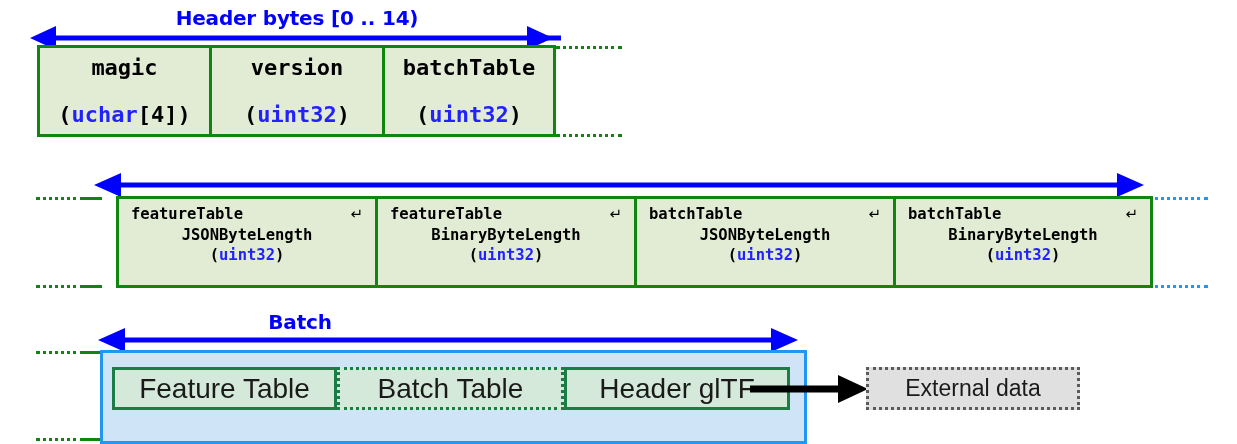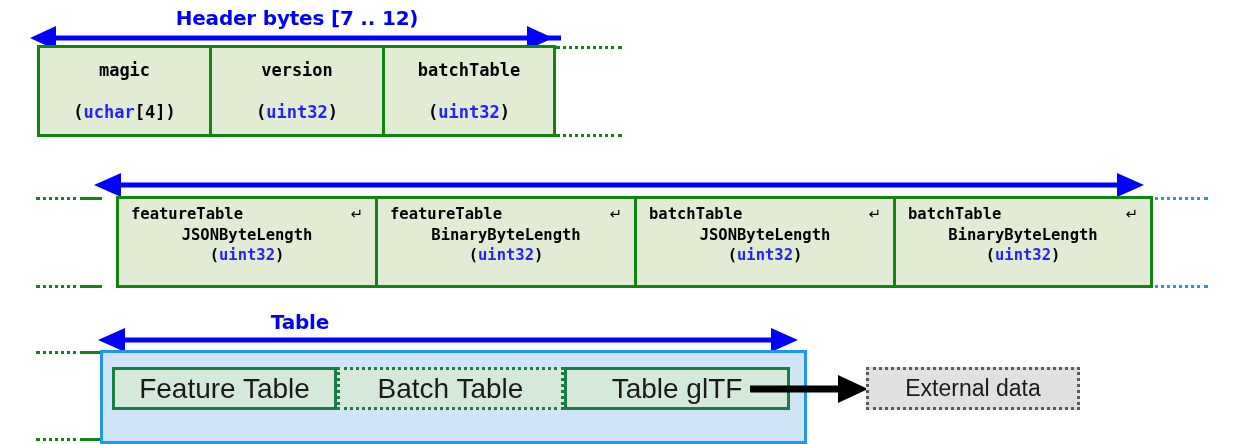--- a/index.html
+++ b/index.html
@@ -53,21 +53,21 @@
     color: #000000;
     display: flex;
     flex-direction: column;
     justify-content: center;
     align-items: center;
     overflow: hidden;
   }
   .field-cell:last-child { border-right: none; }
 
   
-  .r1 .field-cell { font-size: 17px; }
+  .r1 .field-cell { font-size: 22px; }
   .r1 .cell-name { margin-bottom: 22px; }
   .r1 .cell-type { }
 
   
   .r2 .field-cell {
     font-size: 15.5px;
     justify-content: flex-start;
     padding-top: 5px;
     line-height: 1.32;
   }
@@ -138,21 +138,21 @@
     font-family: "Liberation Sans", sans-serif;
     font-size: 23px;
     color: #1a1a1a;
   }
 </style>
 </head>
 <body>
 
 <div id="stage">
 
-  <div class="arrow-label abs" style="left:67px; top:6px; width:460px;">Header bytes [7 .. 12)</div>
+  <div class="arrow-label abs" style="left:67px; top:6px; width:460px;">Header bytes [0 .. 14)</div>
 
   <svg class="arrow-svg" width="530" height="30" style="left:30px; top:26px;">
     <line x1="22" y1="12" x2="531" y2="12" stroke="#0000ff" stroke-width="5"></line>
     <polygon points="0,12 26,0 26,24" fill="#0000ff"></polygon>
     <polygon points="553,12 527,0 527,24" fill="#0000ff" transform="translate(-30,0)"></polygon>
   </svg>
 
   <div class="rail rail-green abs" style="left:556px; top:46px; width:66px;"></div>
   <div class="rail rail-green abs" style="left:556px; top:134px; width:66px;"></div>
 
@@ -219,21 +219,21 @@
     <div class="field-cell" style="width:254px;">
       <span class="name-line1">
         <span>batchTable</span>
         <span class="wrap-icon">↵</span>
       </span>
       <span class="name-line2">BinaryByteLength</span>
       <span class="cell-type"><span>(</span><span class="type-kw">uint32</span><span>)</span></span>
     </div>
   </div>
 
-  <div class="arrow-label abs" style="left:150px; top:310px; width:300px;">Table</div>
+  <div class="arrow-label abs" style="left:150px; top:310px; width:300px;">Batch</div>
 
   <svg class="arrow-svg" width="700" height="30" style="left:98px; top:327px;">
     <line x1="24" y1="13" x2="676" y2="13" stroke="#0000ff" stroke-width="5"></line>
     <polygon points="0,13 27,1 27,25" fill="#0000ff"></polygon>
     <polygon points="700,13 673,1 673,25" fill="#0000ff"></polygon>
   </svg>
 
   <div class="rail rail-green abs" style="left:36px; top:351px; width:48px;"></div>
   <div class="rail rail-green abs" style="left:36px; top:438px; width:48px;"></div>
   <div class="solid-stub abs" style="left:84px; top:351px; width:18px;"></div>
@@ -243,21 +243,21 @@
 
   <div class="body-chunk chunk-solid" style="left:112px; top:367px; width:225px; height:43px;">
     <span>Feature Table</span>
   </div>
 
   <div class="body-chunk chunk-dotted" style="left:337px; top:367px; width:227px; height:43px;">
     <span>Batch Table</span>
   </div>
 
   <div class="body-chunk chunk-solid" style="left:564px; top:367px; width:226px; height:43px;">
-    <span>Table glTF</span>
+    <span>Header glTF</span>
   </div>
 
   <svg class="arrow-svg" width="120" height="30" style="left:750px; top:374px;">
     <line x1="0" y1="15" x2="96" y2="15" stroke="#000000" stroke-width="7"></line>
     <polygon points="118,15 88,1 88,29" fill="#000000"></polygon>
   </svg>
 
   <div class="external-box" style="left:866px; top:367px; width:214px; height:43px;">
     <span>External data</span>
   </div>

